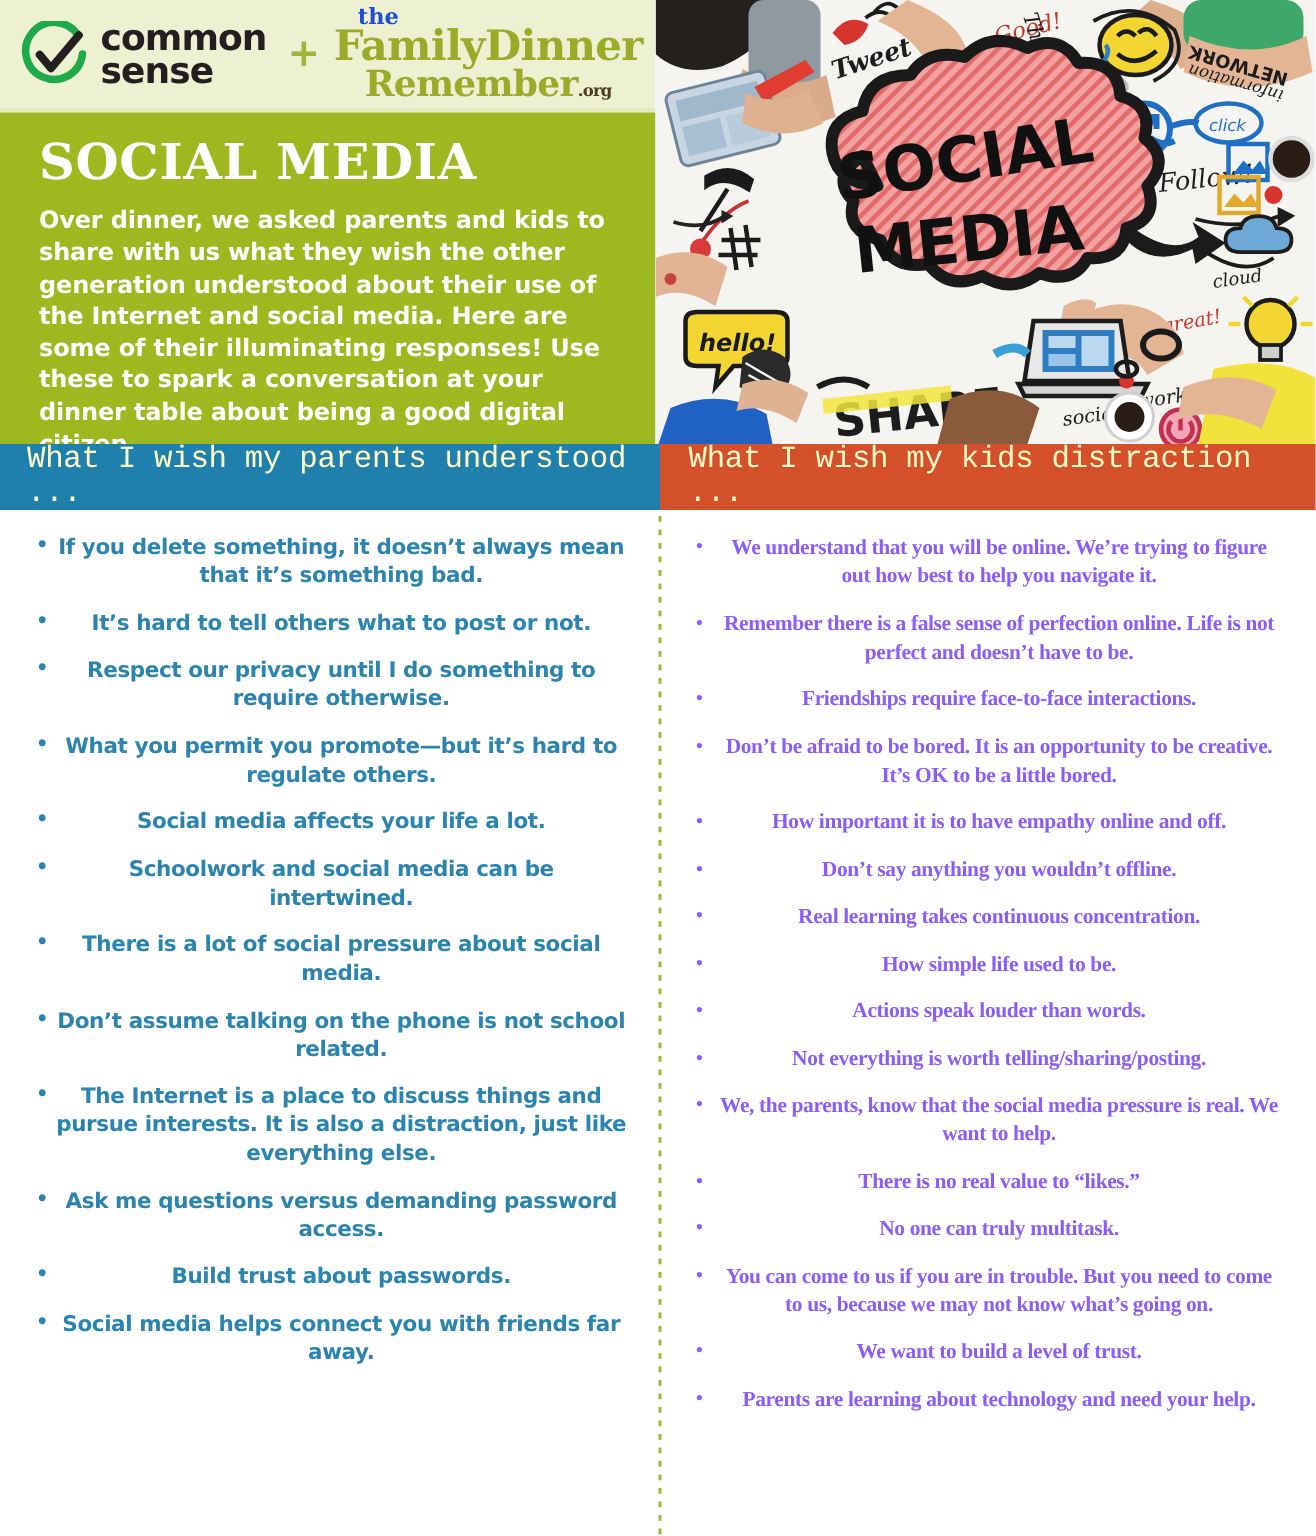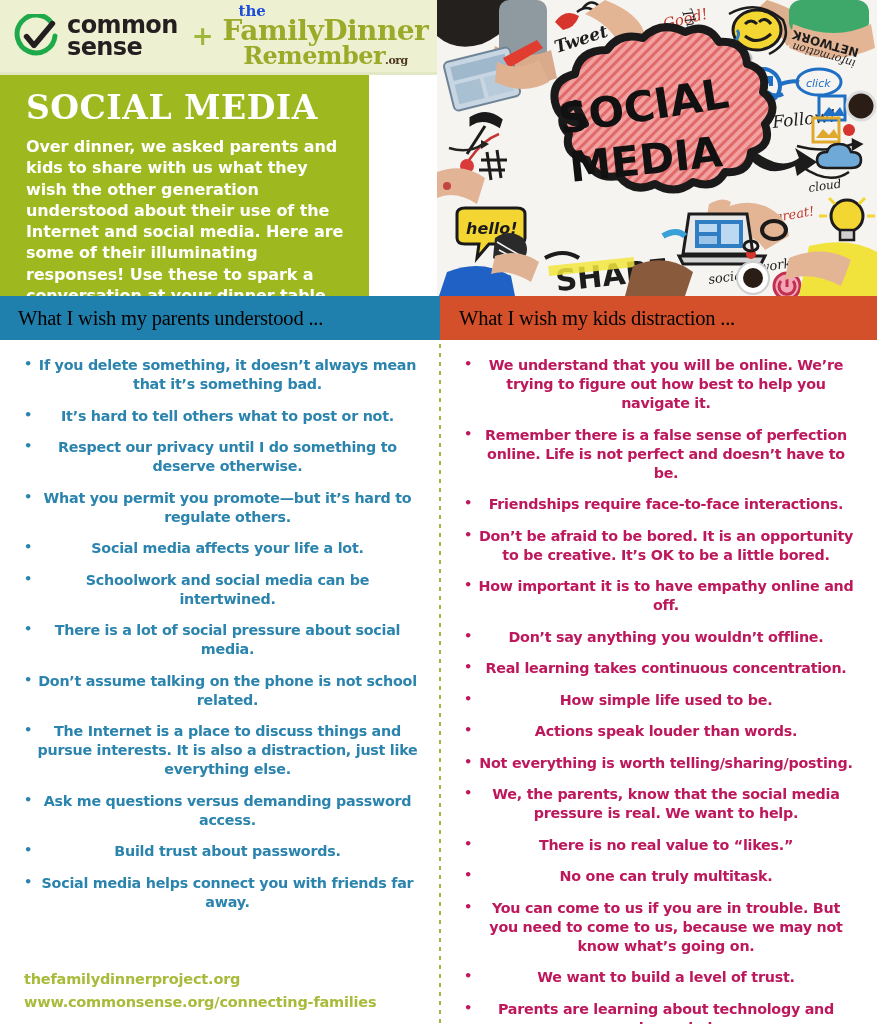--- a/index.html
+++ b/index.html
@@ -36,21 +36,21 @@
   .fdp .the{display:block;font-size:15px;color:#1d4ed8;text-align:left;margin-left:16px;}
   .fdp .l2{display:block;font-size:28px;letter-spacing:-0.5px;}
   .fdp .l3{display:block;font-size:24px;letter-spacing:-0.5px;}
   .fdp .org{color:#4e3a21;font-size:11px;}
 
   
   .logobar-rule{position:absolute;left:0;top:72px;width:437px;height:3px;background:#e3e7c4;}
 
   
   .green-panel{
-    position:absolute;left:0;top:75px;width:369px;height:221px;
+    position:absolute;left:0;top:75px;width:437px;height:221px;
     background:#9eb81f;
     box-sizing:border-box;padding:16px 24px 0 26px;
   }
   .sm-title{
     font-family:"DejaVu Serif", serif;
     font-weight:bold;color:#ffffff;
     font-size:33px;letter-spacing:0.5px;line-height:1;
     margin:0 0 12px 0;
   }
   .sm-body{
@@ -68,42 +68,42 @@
 
   
   .hdr{
     position:absolute;top:296px;height:44px;
     display:flex;align-items:center;
     box-sizing:border-box;
   }
   .hdr-left{left:0;width:440px;background:#2080ad;padding-left:18px;}
   .hdr-right{left:440px;width:437px;background:#d4502a;padding-left:19px;}
   .hdr span{
-    color:#000000;font-size:20.5px;font-weight:400;
-    font-family:Liberation Serif, serif;letter-spacing:-0.2px;
+    color:#fef9c3;font-size:20.5px;font-weight:400;
+    font-family:Liberation Mono, monospace;letter-spacing:-0.2px;
   }
 
   
   .col{
     position:absolute;top:340px;box-sizing:border-box;text-align:center;
   }
   .col-left{left:0;width:440px;padding:16px 22px 0 24px;}
   .col-right{left:440px;width:437px;padding:16px 22px 0 24px;}
 
   ul.bul{list-style:none;margin:0;padding:0;}
   ul.bul li{
     position:relative;padding-left:13px;margin-bottom:12.5px;
     font-size:14.3px;line-height:1.33;font-weight:600;
     font-family:"DejaVu Sans", sans-serif;letter-spacing:-0.25px;
   }
   ul.bul li:before{
     content:"\2022";position:absolute;left:0;top:-1px;font-size:13px;
   }
   .col-left ul.bul li{color:#2b84ae;}
-  .col-right ul.bul li{color:#be185d;}
+  .col-right ul.bul li{color:#8b5cf6;font-family:Liberation Serif, serif;}
 
   
   .divider{
     position:absolute;left:439px;top:344px;width:2px;height:680px;
     background-image:linear-gradient(to bottom,#a3b53c 0 4px, rgba(255,255,255,0) 4px 9px);
     background-size:2px 9px;
   }
 
   
   .footer{
@@ -364,21 +364,21 @@
     <span>What I wish my parents understood ...</span>
   </div>
   <div class="hdr hdr-right">
     <span>What I wish my kids distraction ...</span>
   </div>
 
   <div class="col col-left">
     <ul class="bul" id="left-list">
         <li>If you delete something, it doesn’t always mean that it’s something bad.</li>
         <li>It’s hard to tell others what to post or not.</li>
-        <li>Respect our privacy until I do something to deserve otherwise.</li>
+        <li>Respect our privacy until I do something to require otherwise.</li>
         <li>What you permit you promote—but it’s hard to regulate others.</li>
         <li>Social media affects your life a lot.</li>
         <li>Schoolwork and social media can be intertwined.</li>
         <li>There is a lot of social pressure about social media.</li>
         <li>Don’t assume talking on the phone is not school related.</li>
         <li>The Internet is a place to discuss things and pursue interests. It is also a distraction, just like everything else.</li>
         <li>Ask me questions versus demanding password access.</li>
         <li>Build trust about passwords.</li>
         <li>Social media helps connect you with friends far away.</li>
       </ul>
@@ -399,18 +399,14 @@
         <li>There is no real value to “likes.”</li>
         <li>No one can truly multitask.</li>
         <li>You can come to us if you are in trouble. But you need to come to us, because we may not know what’s going on.</li>
         <li>We want to build a level of trust.</li>
         <li>Parents are learning about technology and need your help.</li>
       </ul>
   </div>
 
   <div class="divider"></div>
 
-  <div class="footer">
-    <a href="#">thefamilydinnerproject.org</a>
-    <a href="#">www.commonsense.org/connecting-families</a>
-  </div>
 
 </div>
 
 </body></html>

